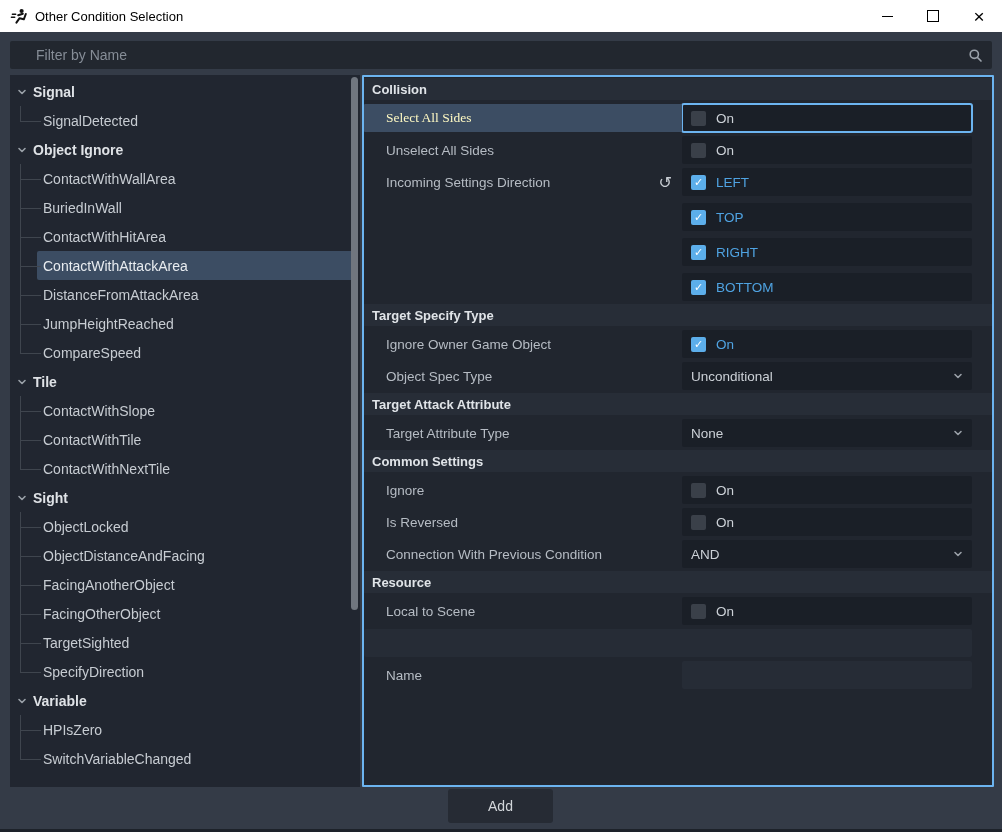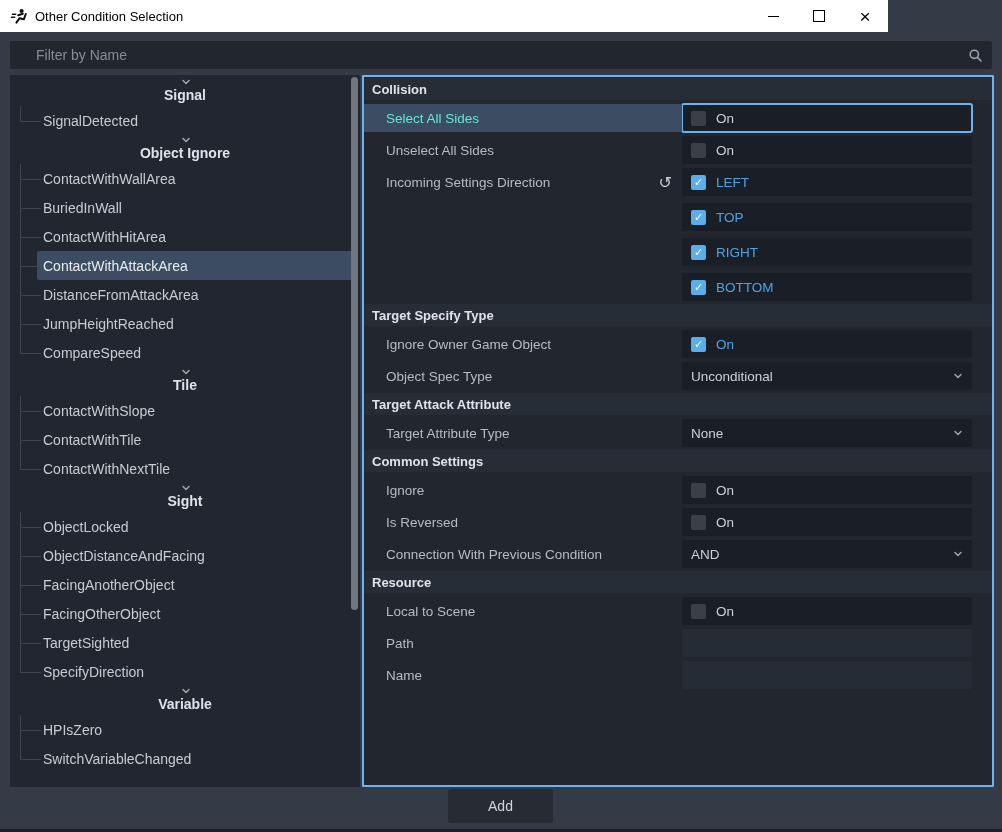--- a/index.html
+++ b/index.html
@@ -3,54 +3,54 @@
 <meta charset="utf-8">
 <style>
   html,body{margin:0;padding:0;}
   body{
     width:1002px;height:832px;position:relative;overflow:hidden;
     background:#343b47;
     font-family:"Liberation Sans","DejaVu Sans",sans-serif;
     -webkit-font-smoothing:antialiased;
   }
   
-  .titlebar{position:absolute;left:0;top:0;width:888px;height:32px;background:#ffffff;display:flex;align-items:center;}
+  .titlebar{position:absolute;left:0;top:0;width:1002px;height:32px;background:#ffffff;display:flex;align-items:center;}
   .title-icon{margin-left:10px;width:18px;height:17px;display:flex;align-items:center;}
   .title-text{margin-left:7px;font-size:13px;color:#000;}
   .win-controls{margin-left:auto;display:flex;height:100%;}
   .win-btn{width:46px;height:100%;display:flex;align-items:center;justify-content:center;cursor:default;}
   .glyph-min{width:11px;height:1px;background:#000;display:block;}
   .glyph-max{width:10px;height:10px;border:1px solid #000;display:block;}
   .glyph-close{font-size:19px;color:#000;line-height:1;font-weight:400;}
   
   .filter-wrap{position:absolute;left:10px;top:41px;width:982px;height:28px;background:#22272f;border-radius:2px;display:flex;align-items:center;box-sizing:border-box;padding-left:16px;}
   .filter-input{flex:1;height:100%;background:transparent;border:none;outline:none;padding:0 10px;font-size:14px;color:#cfd4da;font-family:inherit;}
   .filter-input::placeholder{color:#868d97;opacity:1;}
   .search-icon{margin-right:9px;display:flex;align-items:center;}
   
   .tree-panel{position:absolute;left:10px;top:75px;width:350px;height:712px;background:#212630;overflow:hidden;}
   .tree-inner{padding-top:2px;position:relative;}
   .trow{height:29px;display:flex;align-items:center;position:relative;font-size:14px;color:#c7ccd2;cursor:default;}
-  .trow.cat{color:#dfe2e6;font-weight:bold;flex-direction:column;}
+  .trow.cat{color:#dfe2e6;font-weight:bold;}
   .cat-chev{margin-left:6px;margin-right:5px;width:12px;display:flex;align-items:center;justify-content:center;}
   .titem-label{padding-left:33px;position:relative;z-index:2;}
   .guide-v{position:absolute;left:10px;top:0;bottom:0;width:1px;background:#3f454e;z-index:1;}
   .guide-v.half{bottom:50%;}
   .guide-h{position:absolute;left:10px;top:50%;width:21px;height:1px;background:#3f454e;z-index:1;}
   .sel-bg{position:absolute;left:27px;right:3px;top:0;bottom:0;background:#3c4d63;border-radius:2px;z-index:0;}
   .trow.selected .titem-label{color:#e8ecf0;}
   .tree-sb-track{position:absolute;right:2px;top:2px;bottom:2px;width:7px;}
   .tree-sb-thumb{width:7px;height:533px;background:#70767f;border-radius:4px;}
   
   .insp{position:absolute;left:362px;top:75px;width:632px;height:712px;box-sizing:border-box;background:#21262f;border:2px solid #6cb4f0;border-radius:1px;overflow:hidden;}
   .insp-inner{padding-top:1px;}
   .sec-h{height:22px;background:#272d37;display:flex;align-items:center;padding-left:8px;font-size:13px;font-weight:bold;color:#e0e4e8;}
   .prow{display:flex;margin:4px 0 3px;}
   .plabel{width:318px;min-width:318px;box-sizing:border-box;display:flex;align-items:center;padding-left:22px;font-size:13.5px;color:#b6bcc4;position:relative;height:28px;}
-  .plabel.hl{background:#3c4d63;color:#5eead4;border-radius:1px;}
+  .plabel.hl{background:#3c4d63;color:#fef9c3;border-radius:1px;font-family:Liberation Serif, serif;}
   .reset-btn{position:absolute;right:10px;top:0;height:28px;display:flex;align-items:center;color:#c9ced4;font-size:16px;cursor:default;background:none;border:none;padding:0;font-family:inherit;}
   .pvalue{flex:1;margin-right:20px;}
   .cell{height:28px;background:#1a1f27;border-radius:2px;display:flex;align-items:center;padding:0 9px;box-sizing:border-box;font-size:13.5px;color:#ccd1d7;}
   .cell.focused{outline:2px solid #6cb4f0;outline-offset:-1px;border-radius:2px;}
   .cell.input-cell{background:#262c36;}
   .cell .val-text{white-space:nowrap;}
   .cell .blue{color:#4fa3e2;}
   .cb{width:15px;height:15px;border-radius:2px;background:#3a4049;margin-right:10px;flex:0 0 15px;display:flex;align-items:center;justify-content:center;font-size:11px;color:#fff;line-height:1;}
   .cb.checked{background:#5caeea;}
   .dd-chev{margin-left:auto;display:flex;align-items:center;}
@@ -377,23 +377,20 @@
           <span>Local to Scene</span>
         </div>
         <div class="pvalue">
           <div class="cell">
             <span class="cb"></span>
             <span class="val-text">On</span>
           </div>
         </div>
       </div>
       <div class="prow">
-        <div class="plabel">
-          <span>Path</span>
-        </div>
         <div class="pvalue">
           <div class="cell input-cell">
             <span class="val-text"></span>
           </div>
         </div>
       </div>
       <div class="prow">
         <div class="plabel">
           <span>Name</span>
         </div>

